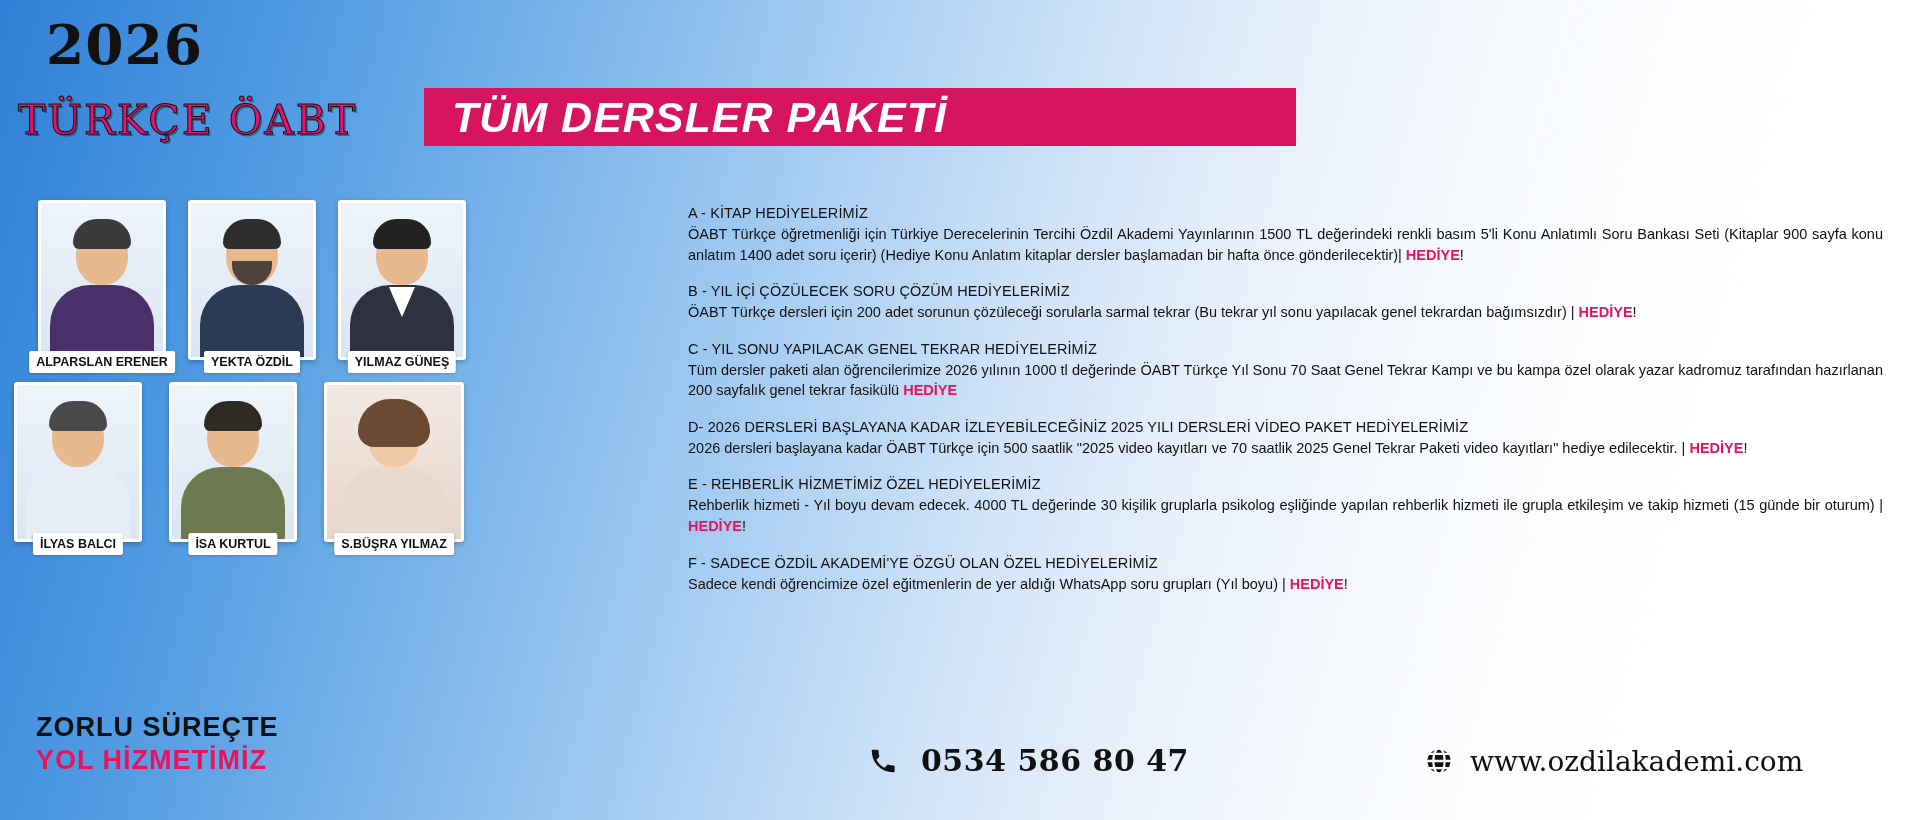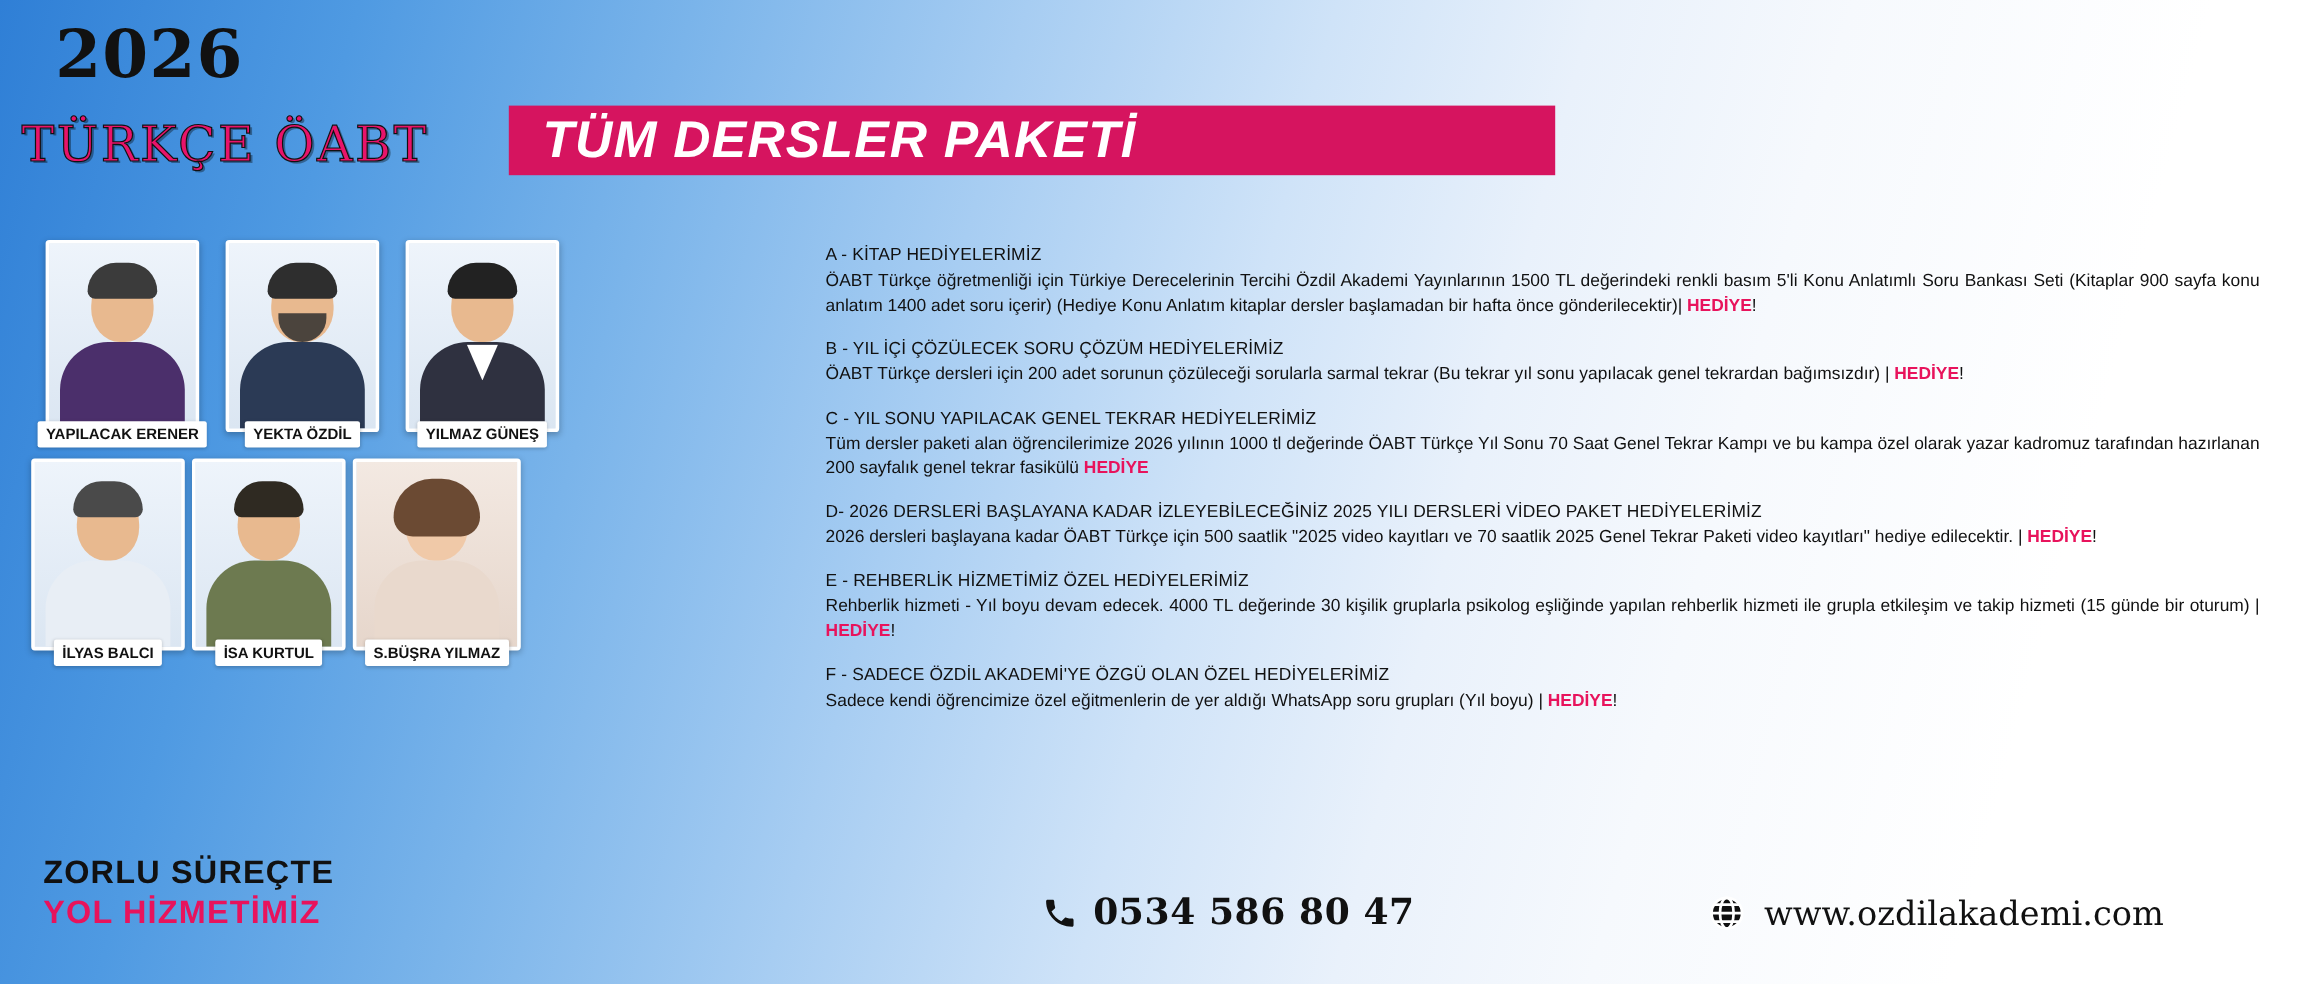--- a/index.html
+++ b/index.html
@@ -39,21 +39,21 @@
     color: #fff;
     font-family: "Liberation Sans", sans-serif;
     font-weight: bold; font-style: italic;
     font-size: 43px; letter-spacing: 1px;
     padding-left: 28px;
   }
   
   .teachers { position: absolute; left: 0; top: 200px; width: 660px; }
   .trow { display: flex; }
   .trow.row1 { padding-left: 38px; gap: 22px; }
-  .trow.row2 { padding-left: 26px; gap: 6px; margin-top: 22px; }
+  .trow.row2 { padding-left: 14px; gap: 27px; margin-top: 22px; }
   .teacher { position: relative; }
   .photo {
     width: 128px; height: 160px;
     border: 3px solid #ffffff;
     border-radius: 3px;
     overflow: hidden;
     position: relative;
     box-shadow: 0 2px 5px rgba(0,0,0,.25);
     background: #dfe9f3;
   }
@@ -121,21 +121,21 @@
   .slogan .l1 {
     font-size: 27px; font-weight: bold; color: #111;
     letter-spacing: 1px;
   }
   .slogan .l2 {
     font-size: 27px; font-weight: bold; color: #e8135c;
     letter-spacing: 1px;
   }
   .phone {
     position: absolute; left: 868px; bottom: 42px;
-    display: flex; align-items: center; gap: 13px;
+    display: flex; align-items: center; gap: 23px;
   }
   .phone .num {
     font-family: "DejaVu Serif", serif;
     font-size: 30px; font-weight: bold; color: #111;
     letter-spacing: .5px;
   }
   .web {
     position: absolute; left: 1422px; bottom: 42px;
     display: flex; align-items: center; gap: 14px;
   }
@@ -160,21 +160,21 @@
 
     <div class="trow row1">
 
       <div class="teacher">
         <div class="photo">
           <div class="av-bg"></div>
           <div class="av-body" style="background:#4b2f6b"></div>
           <div class="av-head"></div>
           <div class="av-hair" style="background:#3b3b3b"></div>
         </div>
-        <div class="name-tag">YAPILACAK ERENER</div>
+        <div class="name-tag">ALPARSLAN ERENER</div>
       </div>
 
       <div class="teacher">
         <div class="photo">
           <div class="av-bg"></div>
           <div class="av-body" style="background:#2b3a55"></div>
           <div class="av-head"></div>
           <div class="av-hair"></div>
           <div class="av-beard"></div>
         </div>

